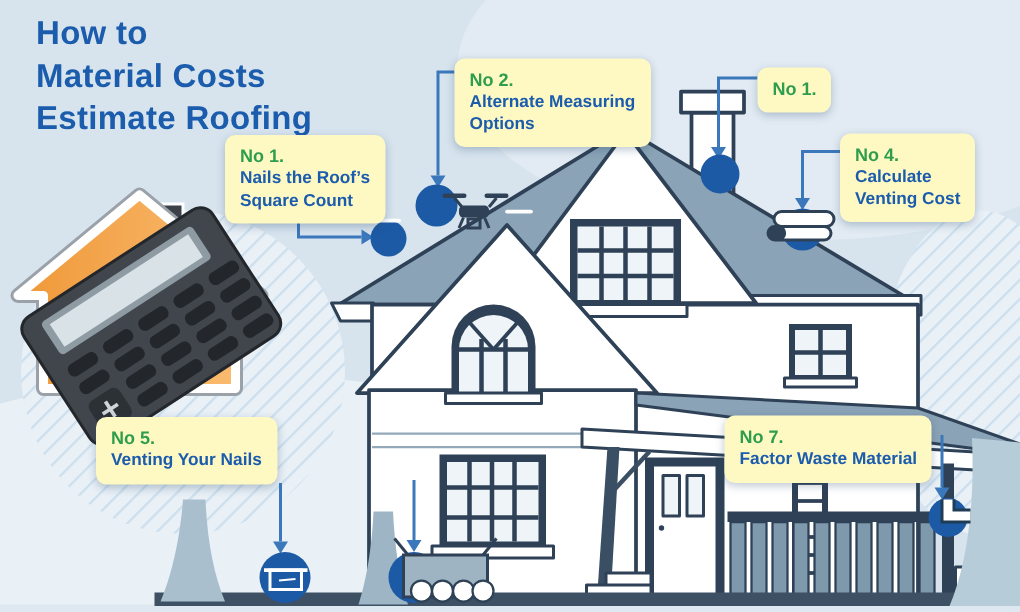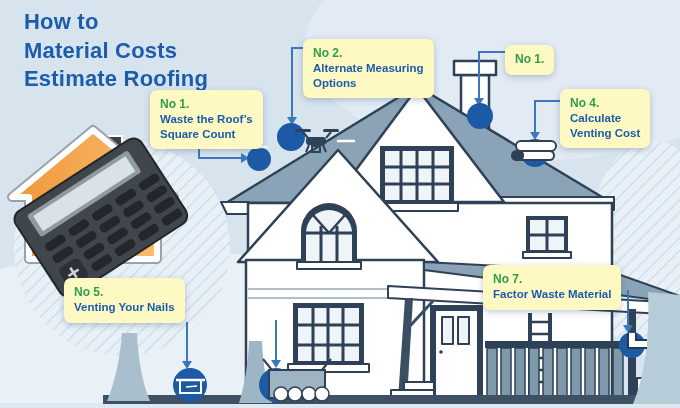--- a/index.html
+++ b/index.html
@@ -262,21 +262,21 @@
 </svg>
 
 <div class="title">
   <div>How to</div>
   <div>Material Costs</div>
   <div>Estimate Roofing</div>
 </div>
 
 <div class="callout" style="left:150px;top:90px">
   <div class="no">No 1.</div>
-  <div class="line">Waste the Roof’s</div>
+  <div class="line">Nails the Roof’s</div>
   <div class="line">Square Count</div>
 </div>
 
 <div class="callout" style="left:303px;top:39px">
   <div class="no">No 2.</div>
   <div class="line">Alternate Measuring</div>
   <div class="line">Options</div>
 </div>
 
 <div class="callout" style="left:505px;top:45px">
@@ -288,18 +288,18 @@
   <div class="line">Calculate</div>
   <div class="line">Venting Cost</div>
 </div>
 
 <div class="callout" style="left:64px;top:278px">
   <div class="no">No 5.</div>
   <div class="line">Venting Your Nails</div>
 </div>
 
 
-<div class="callout" style="left:483px;top:265px">
+<div class="callout" style="left:483px;top:277px">
   <div class="no">No 7.</div>
   <div class="line">Factor Waste Material</div>
 </div>
 
 </div>
 
 </body></html>

